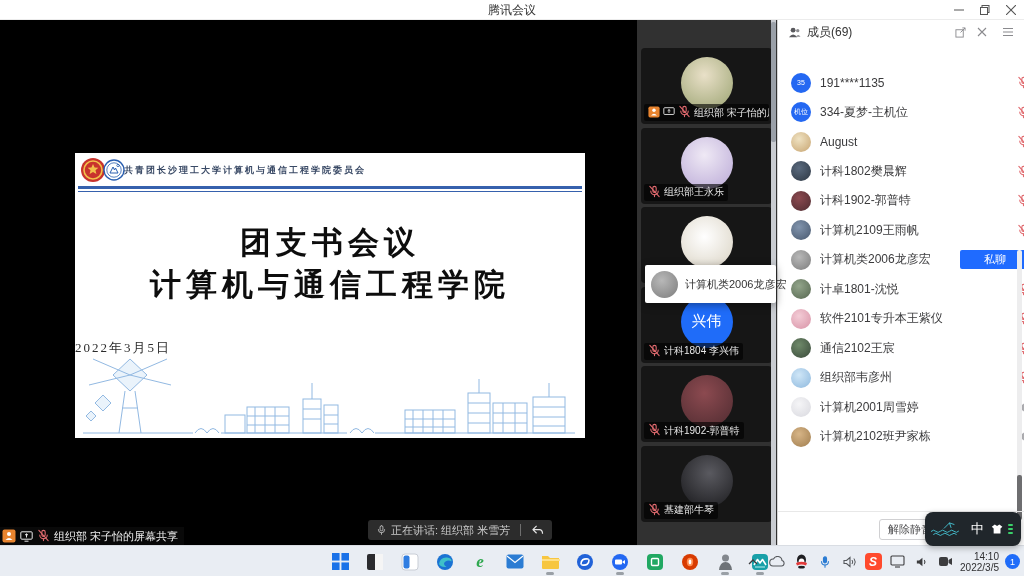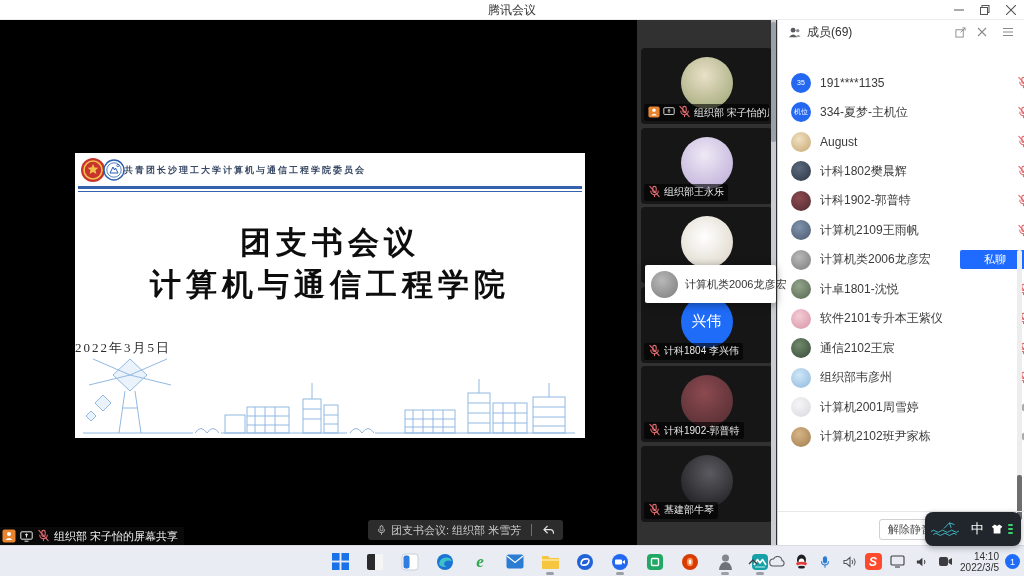--- a/index.html
+++ b/index.html
@@ -209,21 +209,21 @@
           </svg></span>
       <span>组织部 宋子怡的屏幕共享</span>
     </div>
 
     <div id="speaking-toast" class="abs toastbar">
       <svg width="11" height="12" viewBox="0 0 14 14" fill="none" stroke="#b9b9b9" stroke-width="1.2" stroke-linecap="round">
         <rect x="5.2" y="1.5" width="3.6" height="6.5" rx="1.8"></rect>
           <path d="M3 6.5a4 4 0 0 0 8 0"></path>
           <path d="M7 10.5v2"></path>
       </svg>
-      <span>团支书会议: 组织部 米雪芳</span>
+      <span>正在讲话: 组织部 米雪芳</span>
       <span class="v-div"></span>
       <svg width="13" height="11" viewBox="0 0 14 12">
         <path d="M6 1 L2 5 L6 9 M2 5 H9 q3.5 0 3.5 4.5" fill="none" stroke="#e5e5e5" stroke-width="1.3" stroke-linejoin="round"></path>
       </svg>
     </div>
   </div>
 
   <div id="thumbcol" class="abs">
       <div class="thumb" style="top: 28px;">
         <div class="t-avatar" style="background: radial-gradient(circle at 45% 35%, rgb(233, 224, 200), rgb(154, 163, 113));"></div>

